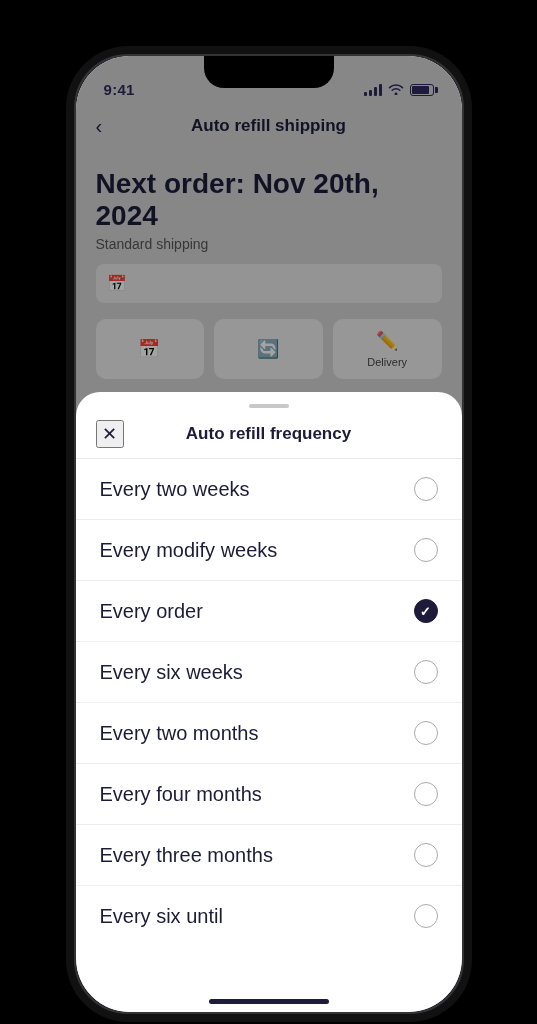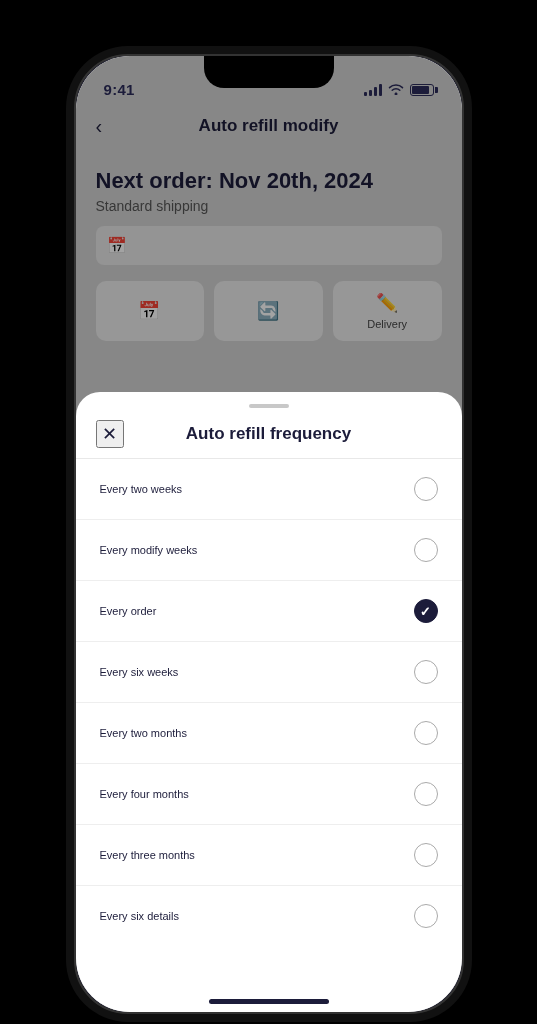--- a/index.html
+++ b/index.html
@@ -155,21 +155,21 @@
       cursor: pointer;
     }
 
     .bg-title {
       font-size: 17px;
       font-weight: 600;
       color: #1c1c3a;
     }
 
     .bg-next-order {
-      font-size: 22px;
+      font-size: 28px;
       font-weight: 700;
       color: #1c1c3a;
       margin-top: 16px;
       margin-bottom: 4px;
     }
 
     .bg-shipping {
       font-size: 14px;
       color: #555;
       margin-bottom: 12px;
@@ -295,21 +295,21 @@
       padding: 18px 24px;
       border-bottom: 1px solid #eeeeee;
       cursor: pointer;
     }
 
     .frequency-item:last-child {
       border-bottom: none;
     }
 
     .frequency-label {
-      font-size: 11px;
+      font-size: 20px;
       color: #1c1c3a;
       font-weight: 400;
     }
 
     .radio-btn {
       width: 24px;
       height: 24px;
       border-radius: 50%;
       border: 1.5px solid #aaa;
       display: flex;
@@ -367,21 +367,21 @@
         </span>
         <div class="battery-icon">
           <div class="battery-fill"></div>
         </div>
       </div>
     </div>
 
     <div class="bg-content">
       <div class="bg-header">
         <span class="back-arrow">‹</span>
-        <span class="bg-title">Auto refill modify</span>
+        <span class="bg-title">Auto refill shipping</span>
       </div>
       <div class="bg-next-order">Next order: Nov 20th, 2024</div>
       <div class="bg-shipping">Standard shipping</div>
       <div class="bg-modify-notice">
         <span class="calendar-small">📅</span>
       </div>
       <div class="bg-tabs">
         <div class="bg-tab">
           <span class="bg-tab-icon">📅</span>
         </div>
@@ -428,21 +428,21 @@
           </div>
           <div class="frequency-item">
             <span class="frequency-label">Every four months</span>
             <div class="radio-btn"></div>
           </div>
           <div class="frequency-item">
             <span class="frequency-label">Every three months</span>
             <div class="radio-btn"></div>
           </div>
           <div class="frequency-item">
-            <span class="frequency-label">Every six details</span>
+            <span class="frequency-label">Every six until</span>
             <div class="radio-btn"></div>
           </div>
         </div>
 
       <div class="home-indicator"></div>
     </div>
   </div>
 </div>
 
 </body></html>

